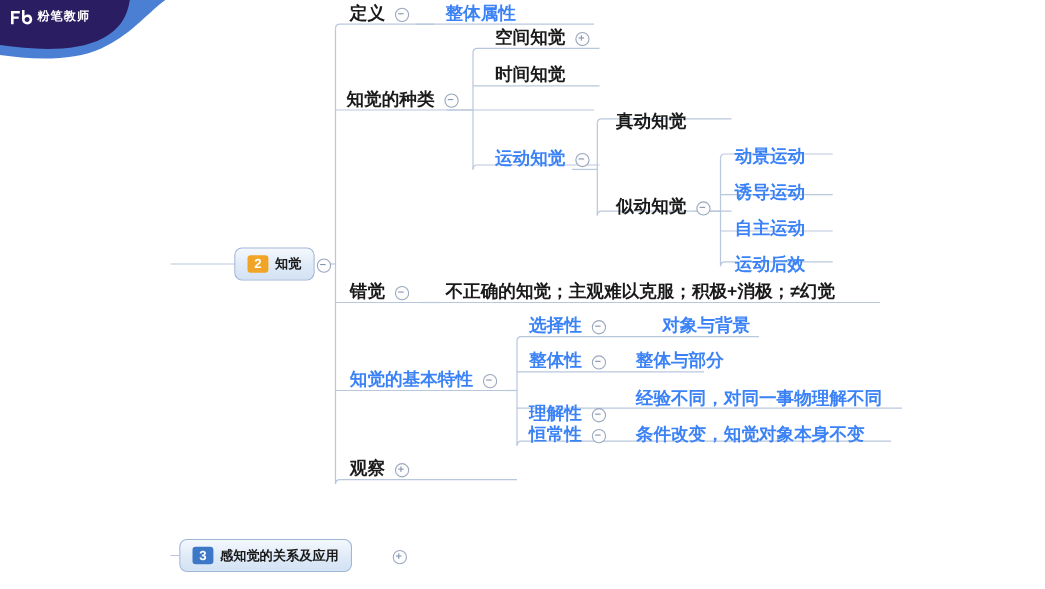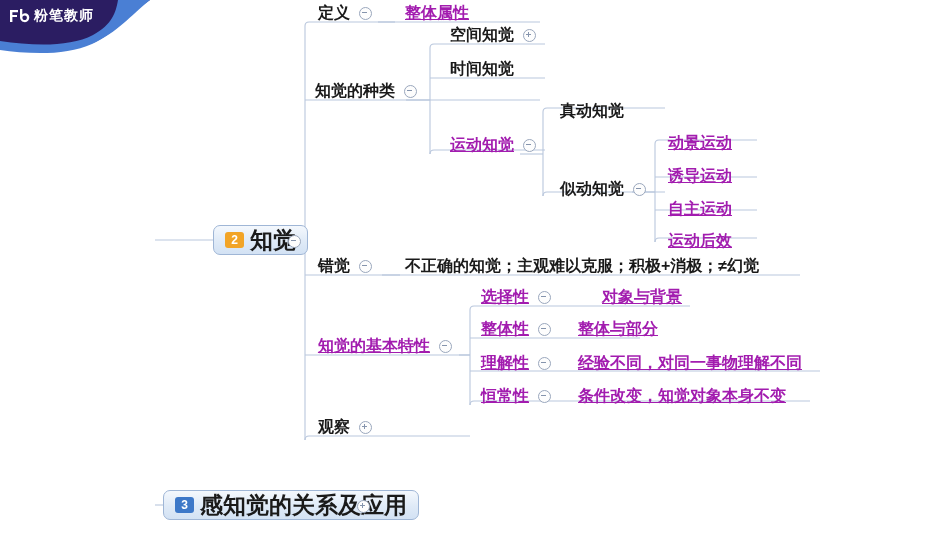--- a/index.html
+++ b/index.html
@@ -25,21 +25,21 @@
     left: 0;
     top: 0;
     width: 260px;
     height: 60px;
     pointer-events: none;
   }
   #brand-logo-text {
     position: absolute;
     left: 34px;
     top: 7px;
-    font-size: 14px;
+    font-size: 11px;
     font-weight: bold;
     color: #ffffff;
     letter-spacing: 1px;
     white-space: nowrap;
   }
   #brand-mark {
     position: absolute;
     left: 8px;
     top: 8px;
     width: 22px;
@@ -64,21 +64,21 @@
     height: 26px;
     box-sizing: border-box;
   }
   .node-label {
     font-size: 16px;
     font-weight: bold;
     line-height: 20px;
     white-space: nowrap;
   }
   .clr-black { color: #1a1a1a; }
-  .clr-red   { color: #a21caf; text-decoration: underline; }
+  .clr-red   { color: #3b82f6; }
 
   
   .toggle {
     width: 11px;
     height: 11px;
     border-radius: 50%;
     border: 1px solid #9aa7bd;
     background: #fdfdfd;
     margin-left: 9px;
     position: relative;
@@ -126,21 +126,21 @@
     border-radius: 3px;
     color: #ffffff;
     font-size: 12px;
     font-weight: bold;
     padding: 0 2px;
     margin-right: 6px;
   }
   .badge-orange { background: #f2a426; }
   .badge-blue   { background: #3d78c8; }
   .topic-text {
-    font-size: 23px;
+    font-size: 12px;
     font-weight: bold;
     color: #1a1a1a;
     line-height: 20px;
   }
   .topic-toggle-outside {
     position: absolute;
     width: 11px;
     height: 11px;
     border-radius: 50%;
     border: 1px solid #9aa7bd;
@@ -322,21 +322,21 @@
   </div>
 
   <div class="node" style="left:481px; top:316px;">
     <span class="node-label clr-red">整体性</span>
     <span class="toggle"></span>
   </div>
   <div class="node" style="left:578px; top:316px;">
     <span class="node-label clr-red">整体与部分</span>
   </div>
 
-  <div class="node" style="left:481px; top:350px;justify-content:space-between;">
+  <div class="node" style="left:481px; top:364px;justify-content:space-between;">
     <span class="node-label clr-red">理解性</span>
     <span class="toggle"></span>
   </div>
   <div class="node" style="left:578px; top:350px;">
     <span class="node-label clr-red">经验不同，对同一事物理解不同</span>
   </div>
 
   <div class="node" style="left:481px; top:383px;">
     <span class="node-label clr-red">恒常性</span>
     <span class="toggle"></span>

